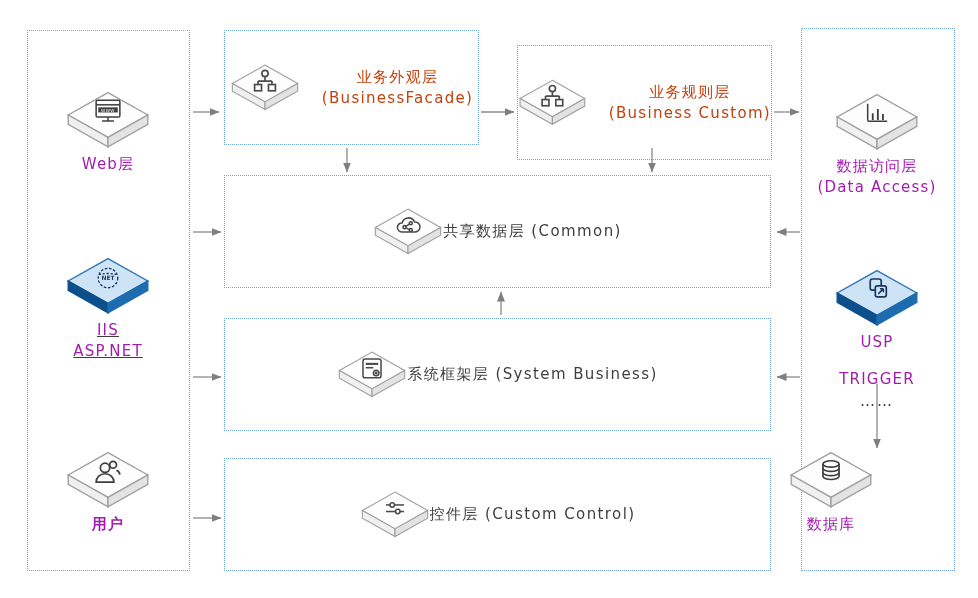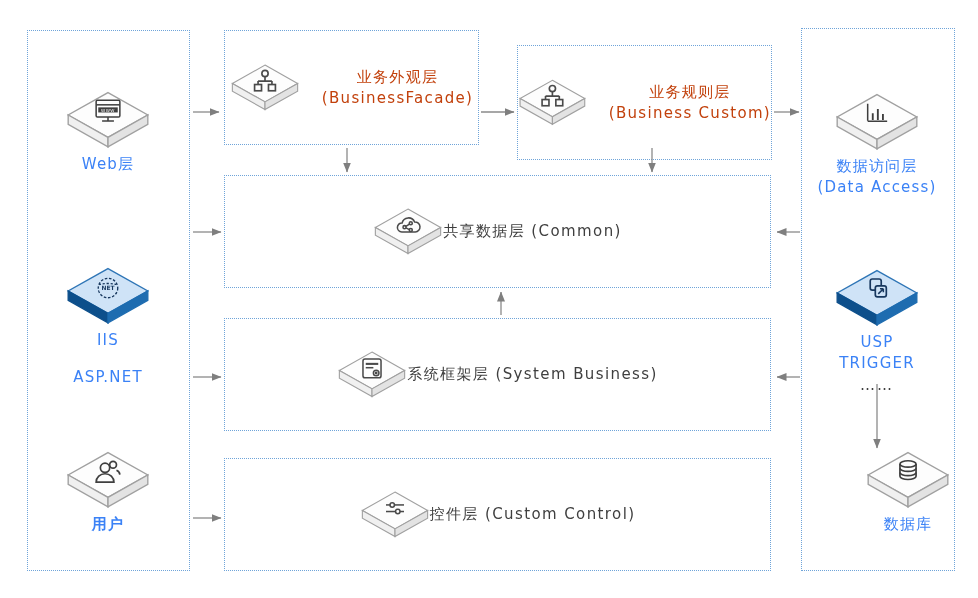--- a/index.html
+++ b/index.html
@@ -2,21 +2,21 @@
 <html><head>
 <meta charset="utf-8">
 <style>
   html,body{margin:0;padding:0;background:#fff;}
   #canvas{
     position:relative;width:978px;height:598px;background:#ffffff;overflow:hidden;
     font-family:"DejaVu Sans","Liberation Sans",sans-serif;color:#3f3f3f;
   }
   .dashed-box{position:absolute;border:1.5px dotted #6fa4d9;box-sizing:border-box;background:transparent;}
   .node{position:absolute;display:flex;flex-direction:column;align-items:center;}
-  .node-label{font-size:15px;letter-spacing:1.2px;text-align:center;line-height:1.4;margin-top:3px;color:#3b82f6;white-space:nowrap;}
+  .node-label{font-size:15px;letter-spacing:1.2px;text-align:center;line-height:1.4;margin-top:3px;color:#a21caf;white-space:nowrap;}
   .dots-label{font-size:15px;letter-spacing:2px;margin-top:2px;color:#3f3f3f;}
   .layer-content{display:flex;align-items:center;justify-content:center;height:100%;}
   .layer-label{font-size:15px;letter-spacing:1.4px;white-space:nowrap;color:#3f3f3f;}
   .topbox-text{display:flex;flex-direction:column;align-items:center;gap:2px;}
   .topbox-text div{font-size:15px;letter-spacing:1.3px;white-space:nowrap;color:#c2410c;}
   svg.tile{display:block;}
   #wires{position:absolute;left:0;top:0;pointer-events:none;}
 </style>
 </head>
 <body>
@@ -126,34 +126,34 @@
         <rect x="36" y="12" width="28" height="20" rx="1.5"></rect>
         <path d="M36 17.5 H64"></path>
         <rect x="38.5" y="20.5" width="23" height="6" fill="#3f3f3f" stroke="none"></rect>
         <text x="50" y="25.5" font-size="5" fill="#ffffff" stroke="none" text-anchor="middle" font-family="DejaVu Sans, sans-serif" letter-spacing="0.5">WWW</text>
         <path d="M50 32 V36 M43 36.5 H57"></path>
       </g>
     </svg>
     <div class="node-label">Web层</div>
   </div>
 
-  <div class="node" style="left:64px;top:266px;width:88px;">
+  <div class="node" style="left:64px;top:256px;width:88px;text-decoration:underline;">
     <svg class="tile" width="88" height="61" viewBox="0 0 100 72">
       <path d="M50 3 L97 29.5 L50 56 L3 29.5 Z" fill="#cfe3f7" stroke="#2e75b6" stroke-width="1.6"></path>
       <path d="M3 29.5 L50 56 L50 67 L3 40.5 Z" fill="#0d4f8b" stroke="#0d4f8b" stroke-width="1.6"></path>
       <path d="M50 56 L97 29.5 L97 40.5 L50 67 Z" fill="#1e6cb0" stroke="#1e6cb0" stroke-width="1.6"></path>
       <g stroke="#17375e" stroke-width="1.6" fill="none">
         <circle cx="50" cy="26" r="11.5" stroke-dasharray="3 2"></circle>
         <path d="M39.5 22 a 20 9 0 0 1 21 0" stroke-dasharray="2.5 2"></path>
         <rect x="40" y="22.5" width="20" height="7.5" fill="#cfe3f7" stroke="none"></rect>
         <text x="50" y="28.8" font-size="7" font-weight="bold" fill="#17375e" stroke="none" text-anchor="middle" font-family="DejaVu Sans, sans-serif">NET</text>
       </g>
     </svg>
     <div class="node-label">IIS</div>
-    <div class="node-label" style="margin-top:16px;">ASP.NET</div>
+    <div class="node-label" style="margin-top:0;">ASP.NET</div>
   </div>
 
   <div class="node" style="left:64px;top:450px;width:88px;font-weight:bold;">
     <svg class="tile" width="88" height="61" viewBox="0 0 100 72">
       <path d="M50 3 L97 29.5 L50 56 L3 29.5 Z" fill="#fdfdfd" stroke="#a0a0a0" stroke-width="1.6"></path>
       <path d="M3 29.5 L50 56 L50 67 L3 40.5 Z" fill="#f0f0f0" stroke="#a0a0a0" stroke-width="1.6"></path>
       <path d="M50 56 L97 29.5 L97 40.5 L50 67 Z" fill="#e3e3e3" stroke="#a0a0a0" stroke-width="1.6"></path>
       <g stroke="#3f3f3f" stroke-width="2" fill="none">
         <circle cx="56" cy="17.5" r="4"></circle>
         <path d="M60 24 a 7 6 0 0 1 4 5"></path>
@@ -183,25 +183,25 @@
       <path d="M50 3 L97 29.5 L50 56 L3 29.5 Z" fill="#cfe3f7" stroke="#2e75b6" stroke-width="1.6"></path>
       <path d="M3 29.5 L50 56 L50 67 L3 40.5 Z" fill="#0d4f8b" stroke="#0d4f8b" stroke-width="1.6"></path>
       <path d="M50 56 L97 29.5 L97 40.5 L50 67 Z" fill="#1e6cb0" stroke="#1e6cb0" stroke-width="1.6"></path>
       <g stroke="#17375e" stroke-width="2" fill="none">
         <rect x="42" y="13" width="13" height="13" rx="2.5"></rect>
         <rect x="48" y="21" width="13" height="13" rx="2.5" fill="#cfe3f7"></rect>
         <path d="M51.5 30.5 L57.5 24.5 M57.5 24.5 h-4 M57.5 24.5 v4" stroke-width="1.8"></path>
       </g>
     </svg>
     <div class="node-label">USP</div>
-    <div class="node-label" style="margin-top:0;">TRIGGER</div>
+    <div class="node-label" style="margin-top:16px;">TRIGGER</div>
     <div class="dots-label">……</div>
   </div>
 
-  <div class="node" style="left:864px;top:450px;width:88px;">
+  <div class="node" style="left:787px;top:450px;width:88px;">
     <svg class="tile" width="88" height="61" viewBox="0 0 100 72">
       <path d="M50 3 L97 29.5 L50 56 L3 29.5 Z" fill="#fdfdfd" stroke="#a0a0a0" stroke-width="1.6"></path>
       <path d="M3 29.5 L50 56 L50 67 L3 40.5 Z" fill="#f0f0f0" stroke="#a0a0a0" stroke-width="1.6"></path>
       <path d="M50 56 L97 29.5 L97 40.5 L50 67 Z" fill="#e3e3e3" stroke="#a0a0a0" stroke-width="1.6"></path>
       <g stroke="#3f3f3f" stroke-width="2" fill="none">
         <ellipse cx="50" cy="16.5" rx="9.5" ry="3.8"></ellipse>
         <path d="M40.5 16.5 V31 a 9.5 3.8 0 0 0 19 0 V16.5"></path>
         <path d="M40.5 21.5 a 9.5 3.8 0 0 0 19 0"></path>
         <path d="M40.5 26.5 a 9.5 3.8 0 0 0 19 0"></path>
       </g>

